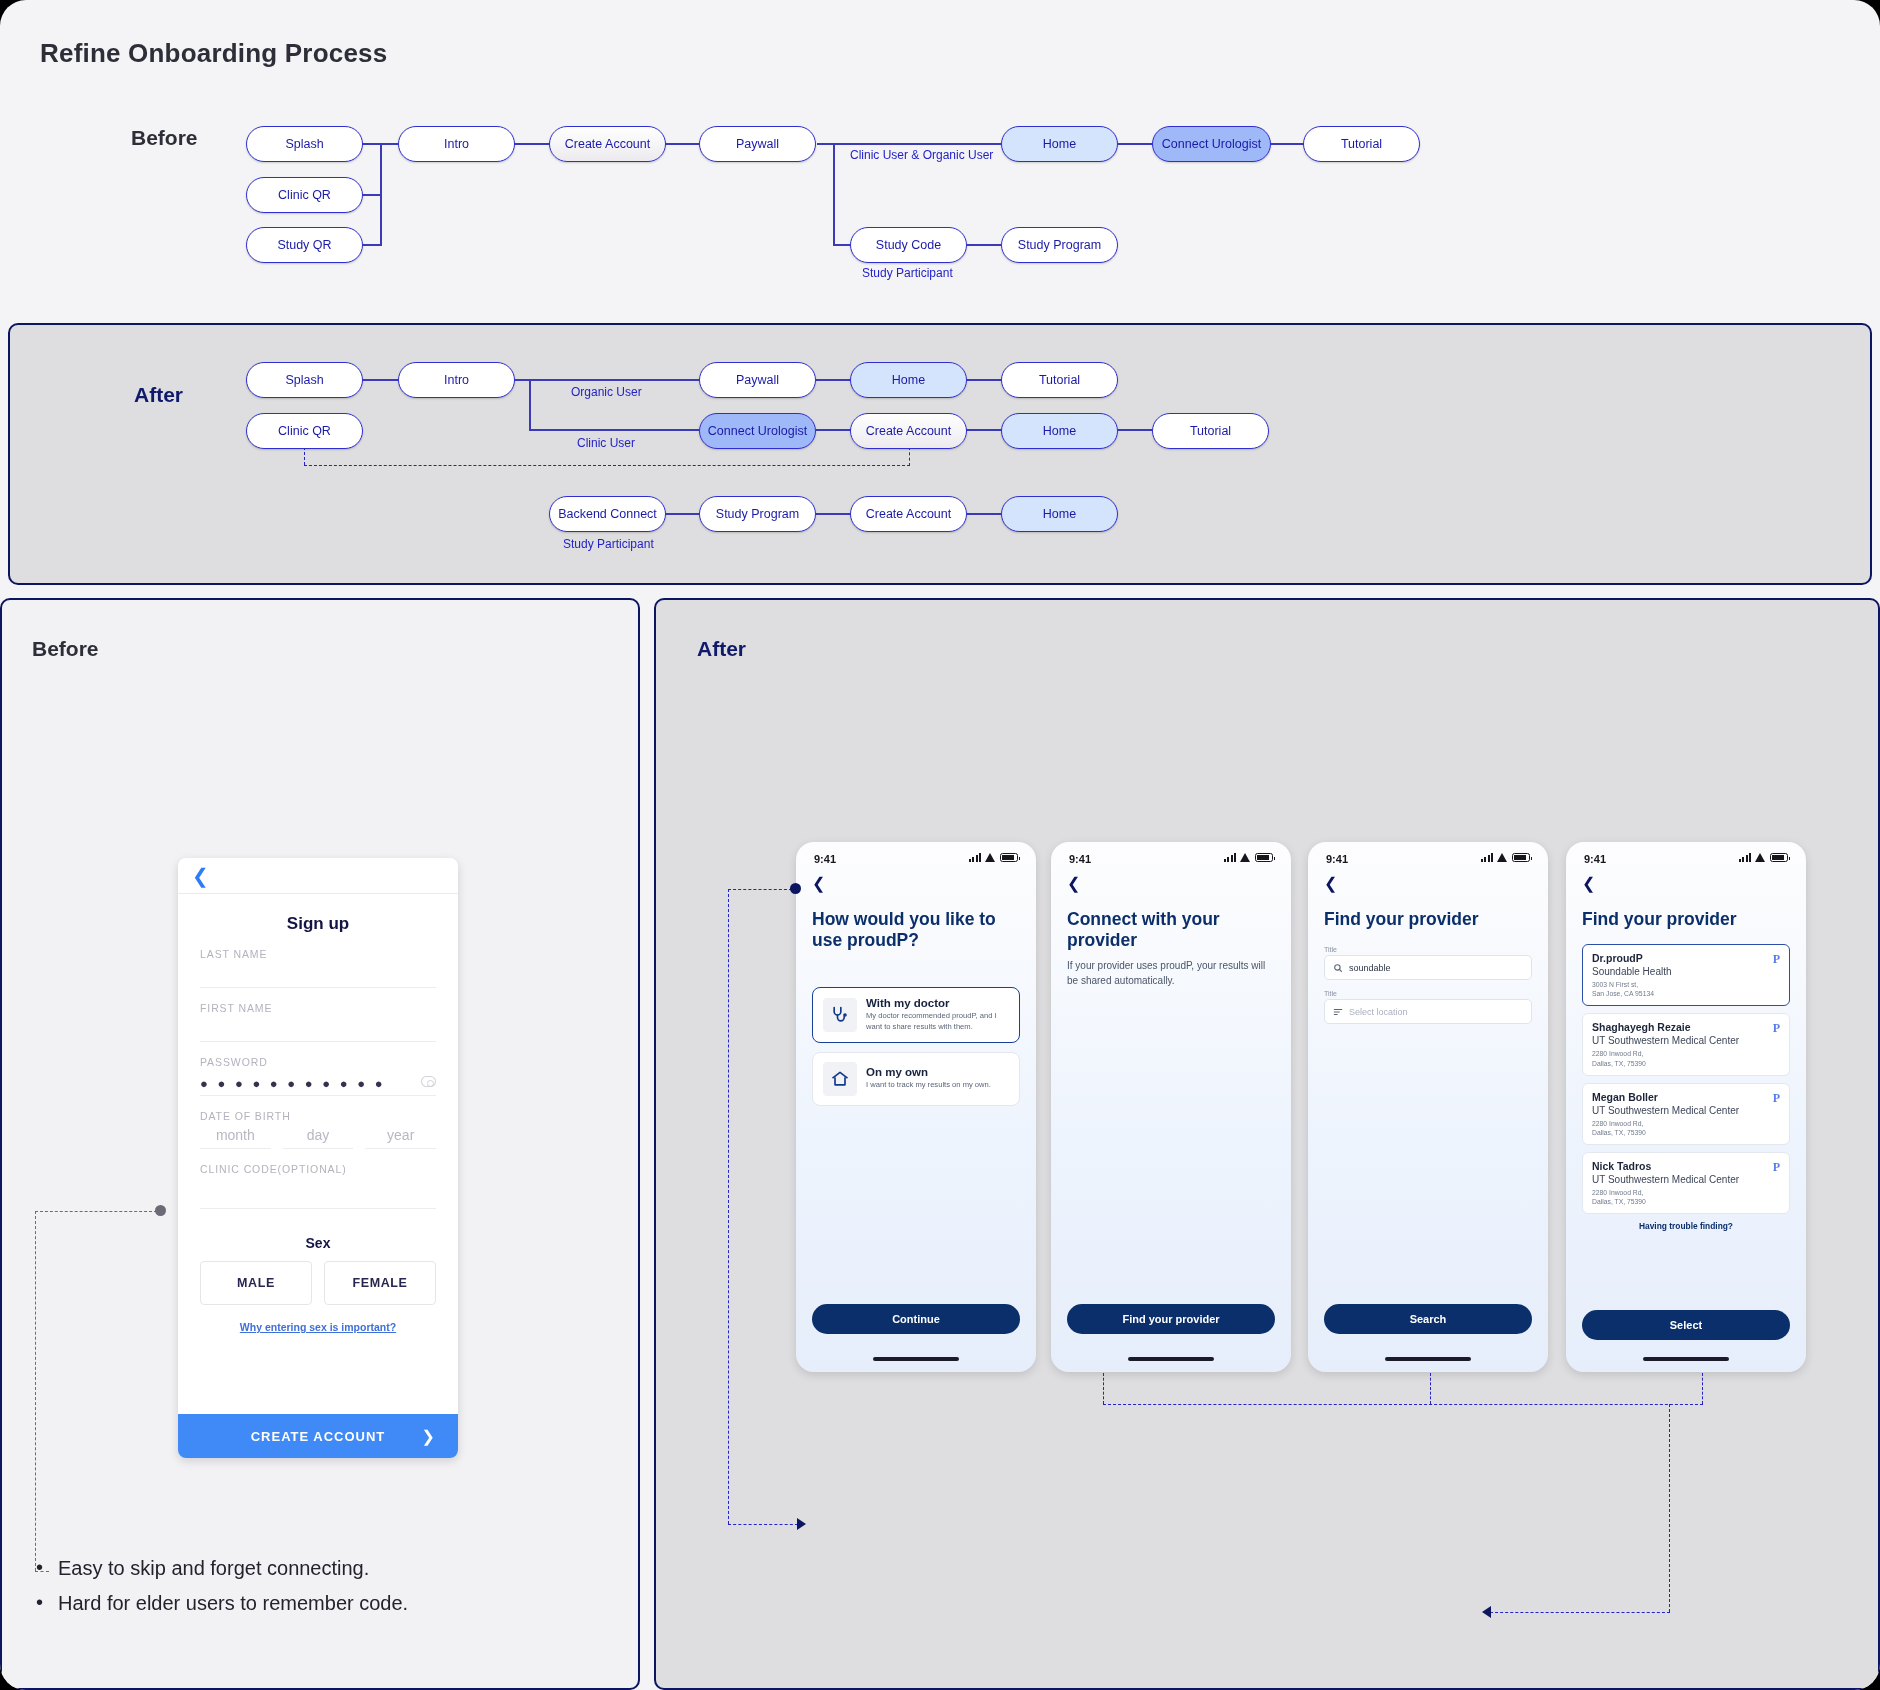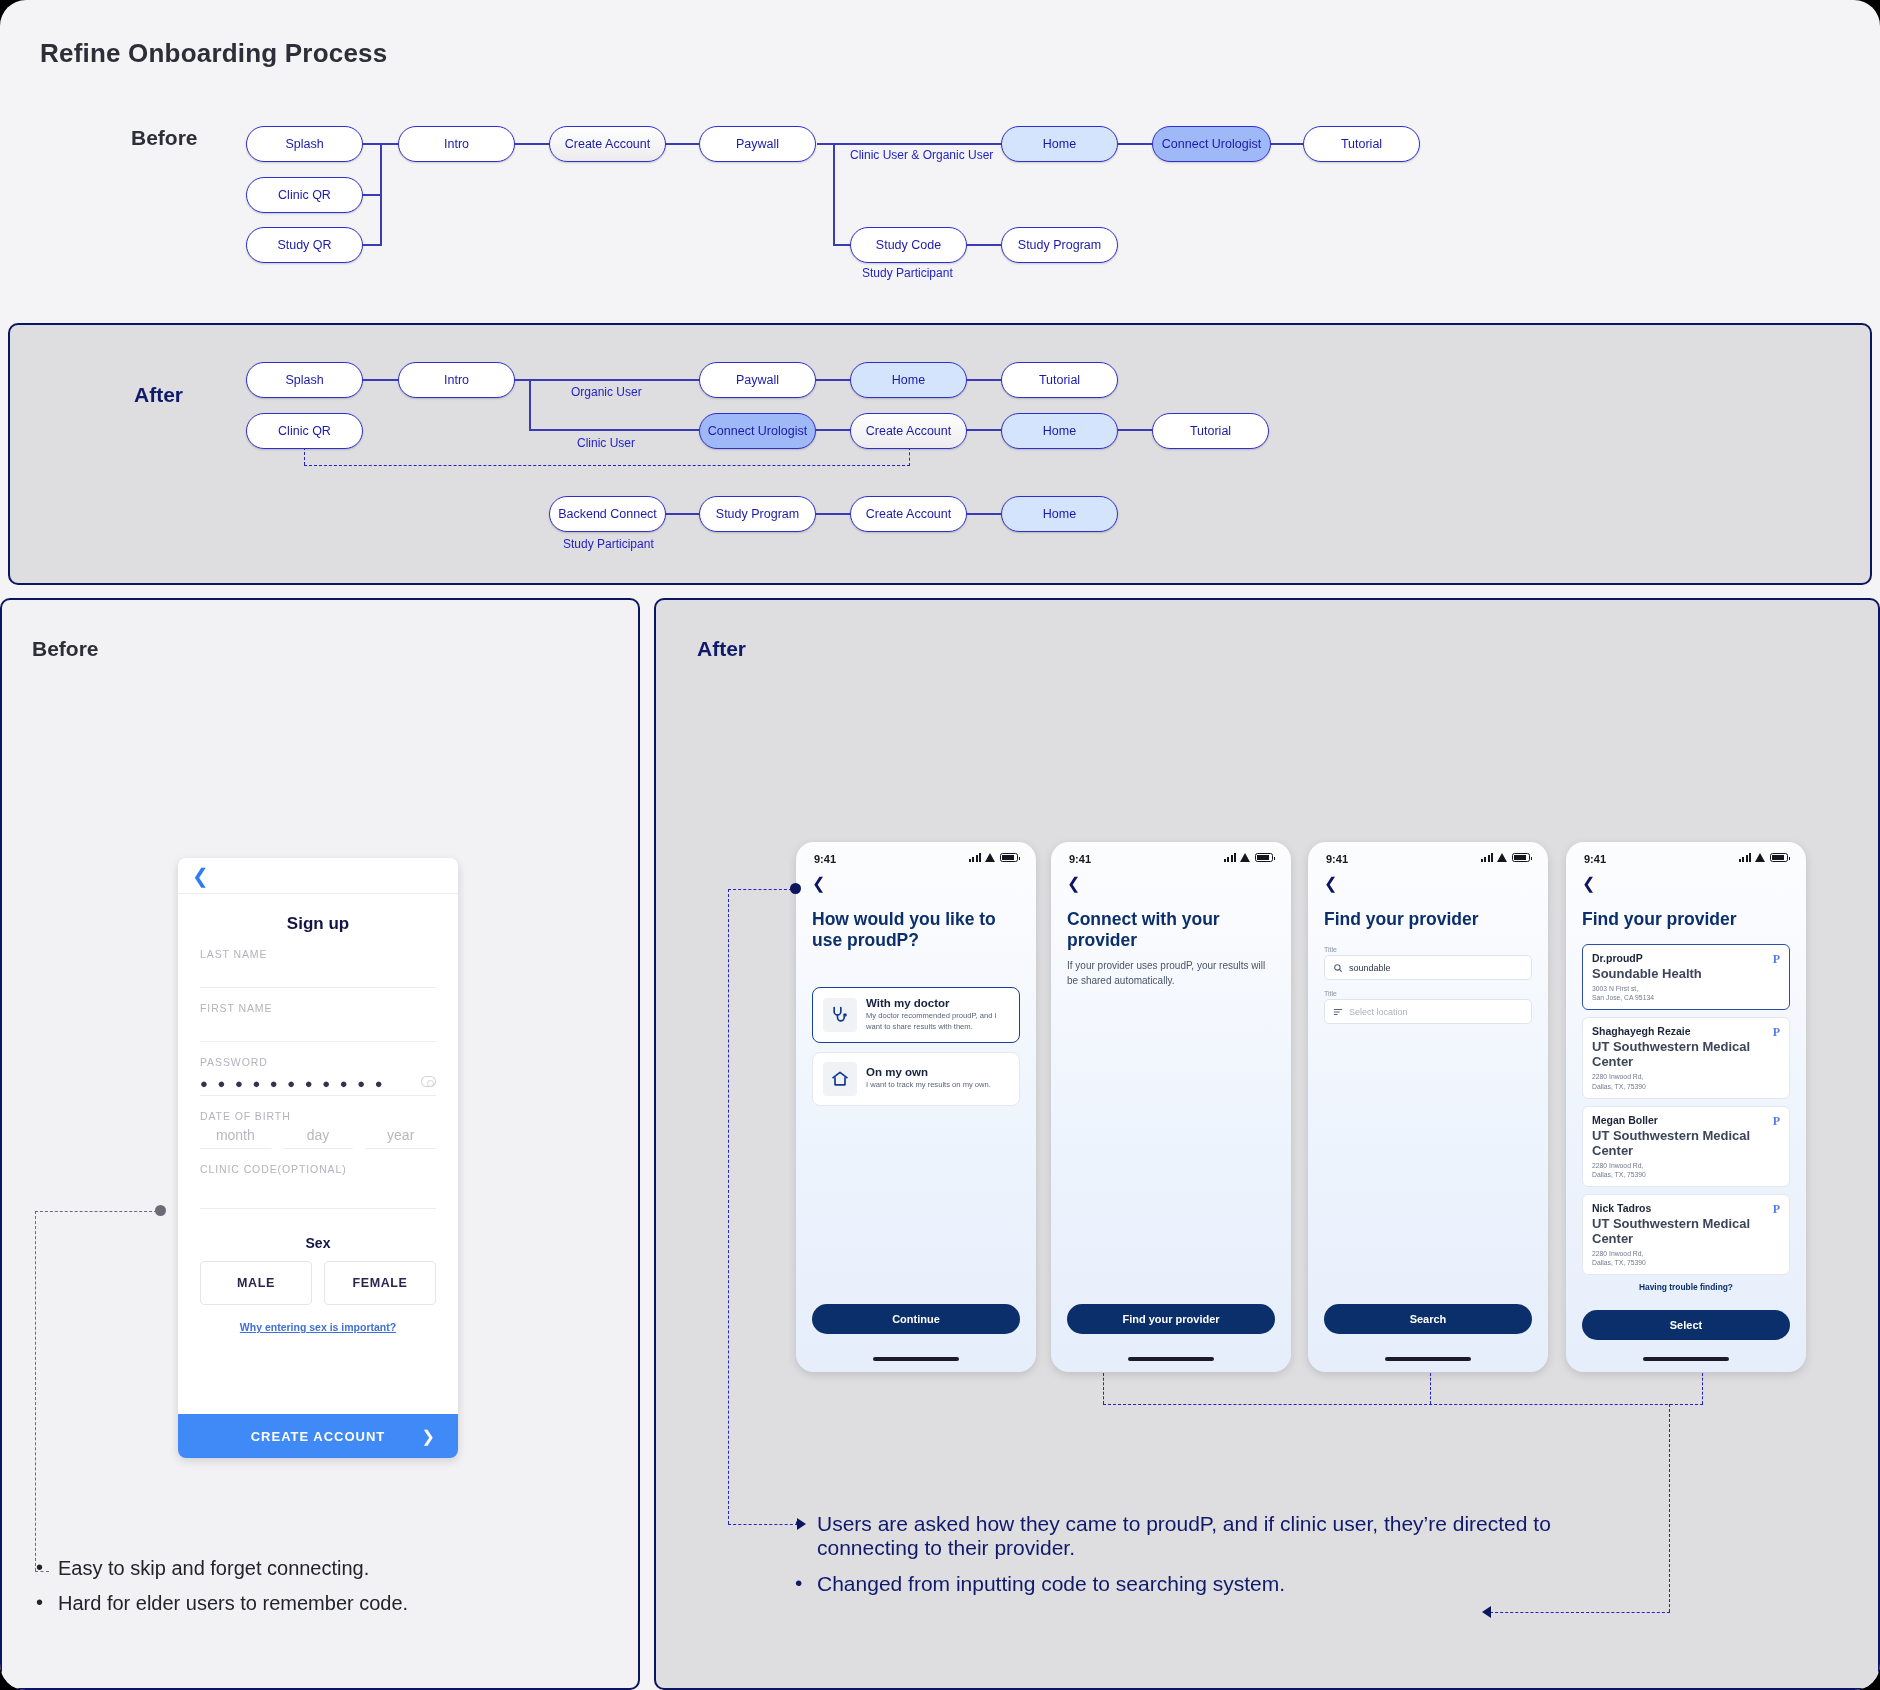--- a/index.html
+++ b/index.html
@@ -173,21 +173,21 @@
   .fld-label { margin: 0 16px; font-size: 7px; color: #8b93a4; }
   .fld-box { margin: 2px 16px 10px; height: 25px; background: #fff; border: 1px solid #dfe3ec;
              border-radius: 5px; display: flex; align-items: center; gap: 6px; padding: 0 8px; }
   .fld-val { font-size: 9px; color: #2b3448; }
   .fld-ph  { font-size: 9px; color: #a9b0bf; }
 
   .prov-card { margin: 0 16px 7px; background: #fff; border: 1px solid #e4e7ee;
                border-radius: 6px; padding: 7px 9px; position: relative; }
   .prov-card.sel { border: 1.6px solid #2b4ea8; }
   .prov-name { font-size: 10.5px; font-weight: bold; color: #1b2438; }
-  .prov-org  { font-size: 13px; font-weight: bold; color: #3d4558; margin-top: 2px; }
+  .prov-org  { font-size: 10px; font-weight: normal; color: #3d4558; margin-top: 2px; }
   .prov-addr { font-size: 6.8px; color: #717a8c; margin-top: 3px; line-height: 1.35; }
   .prov-logo { position: absolute; right: 9px; top: 7px; font-size: 12px;
                font-weight: bold; color: #5b7ce8; font-family: "Liberation Serif", serif; }
   .trouble { text-align: center; font-size: 8.4px; font-weight: bold; color: #0b2f6b; margin-top: 4px; }
 
   .arrow-head { position: absolute; width: 0; height: 0; z-index: 5; }
   .dot { position: absolute; width: 11px; height: 11px; border-radius: 50%; z-index: 6; }
 </style>
 </head>
 <body>
@@ -339,24 +339,20 @@
 
   <div class="dash-line h" style="left:1103px; top:1404px; width:600px;"></div>
   <div class="dash-line v" style="left:1103px; top:1373px; height:31px;"></div>
   <div class="dash-line v" style="left:1430px; top:1373px; height:31px;"></div>
   <div class="dash-line v" style="left:1702px; top:1373px; height:31px;"></div>
   <div class="dash-line v" style="left:1669px; top:1404px; height:208px;"></div>
   <div class="dash-line h" style="left:1490px; top:1612px; width:180px;"></div>
   <div class="arrow-head" style="left:1482px; top:1606px;
       border-top:6px solid transparent; border-bottom:6px solid transparent; border-right:9px solid #0b1560;"></div>
 
-  <ul class="bullets bullets-after" style="left:795px; top:1512px; width:800px;">
-    <li>Users are asked how they came to proudP, and if clinic user, they’re directed to connecting to their provider.</li>
-    <li>Changed from inputting code to searching system.</li>
-  </ul>
 
   <div class="phone" style="left:796px;">
     <div class="status-row">
       <div class="status-time">9:41</div>
       <div class="status-icons">
         <div class="bars">
             <i></i>
             <i></i>
             <i></i>
             <i></i>

